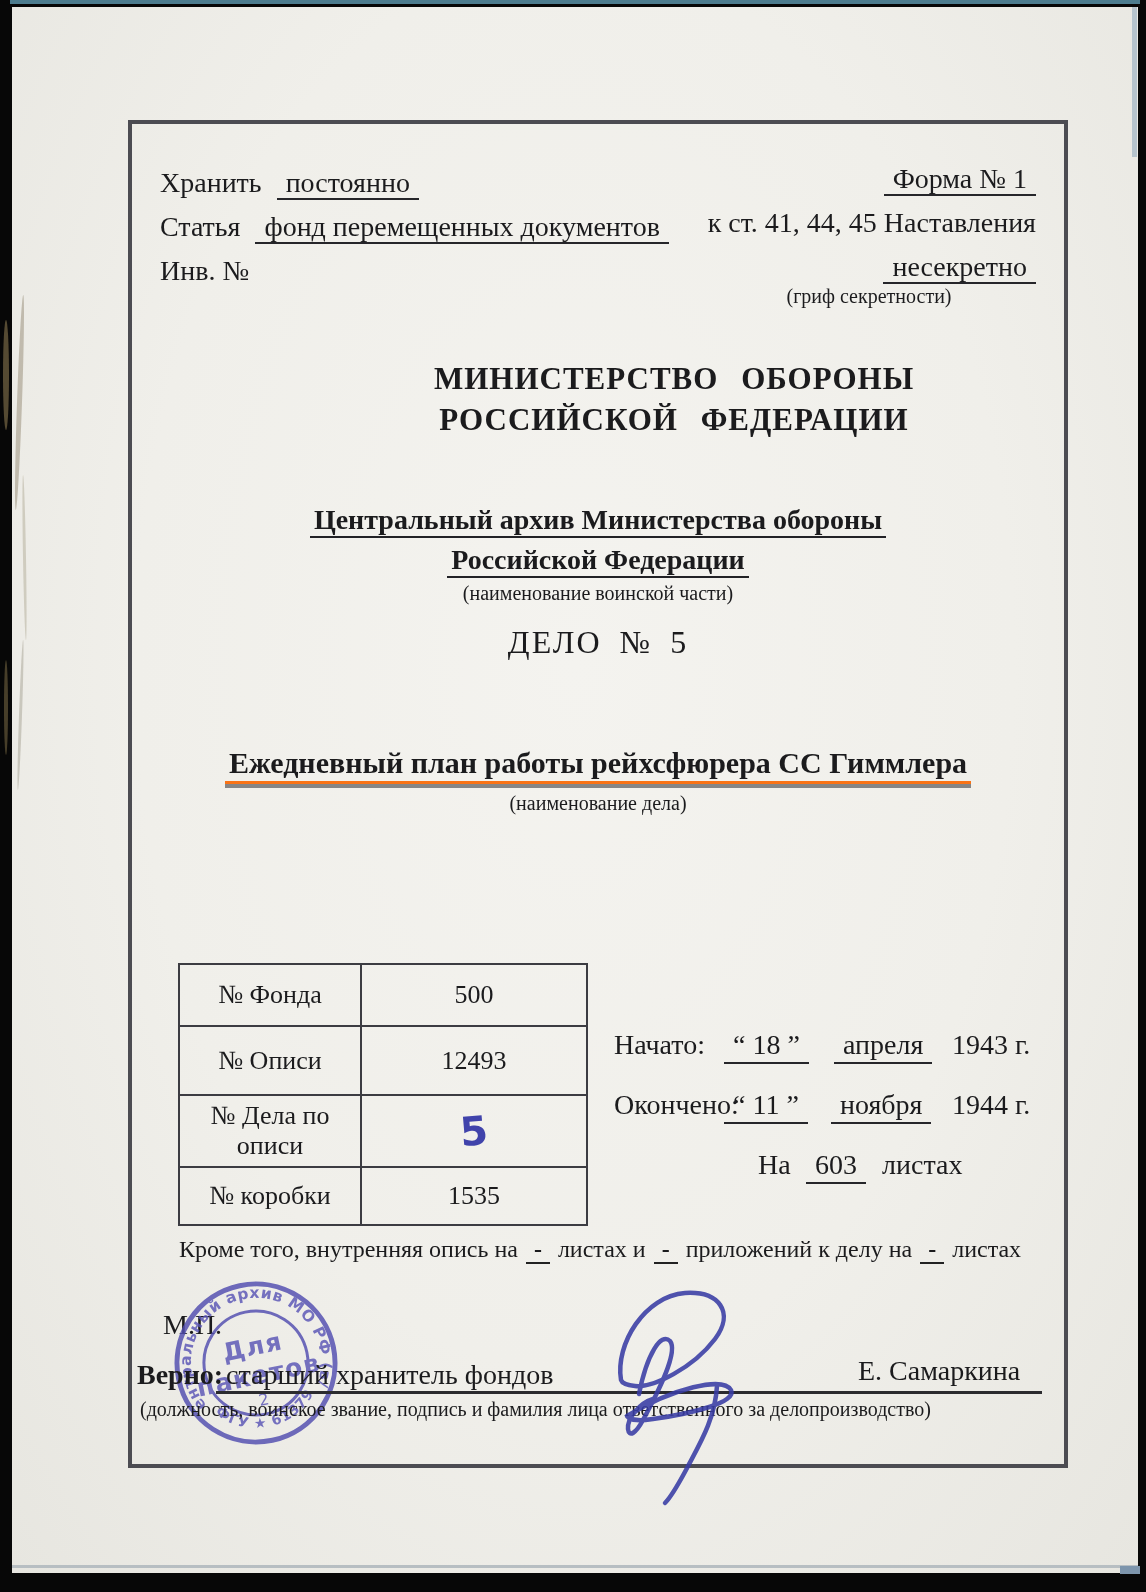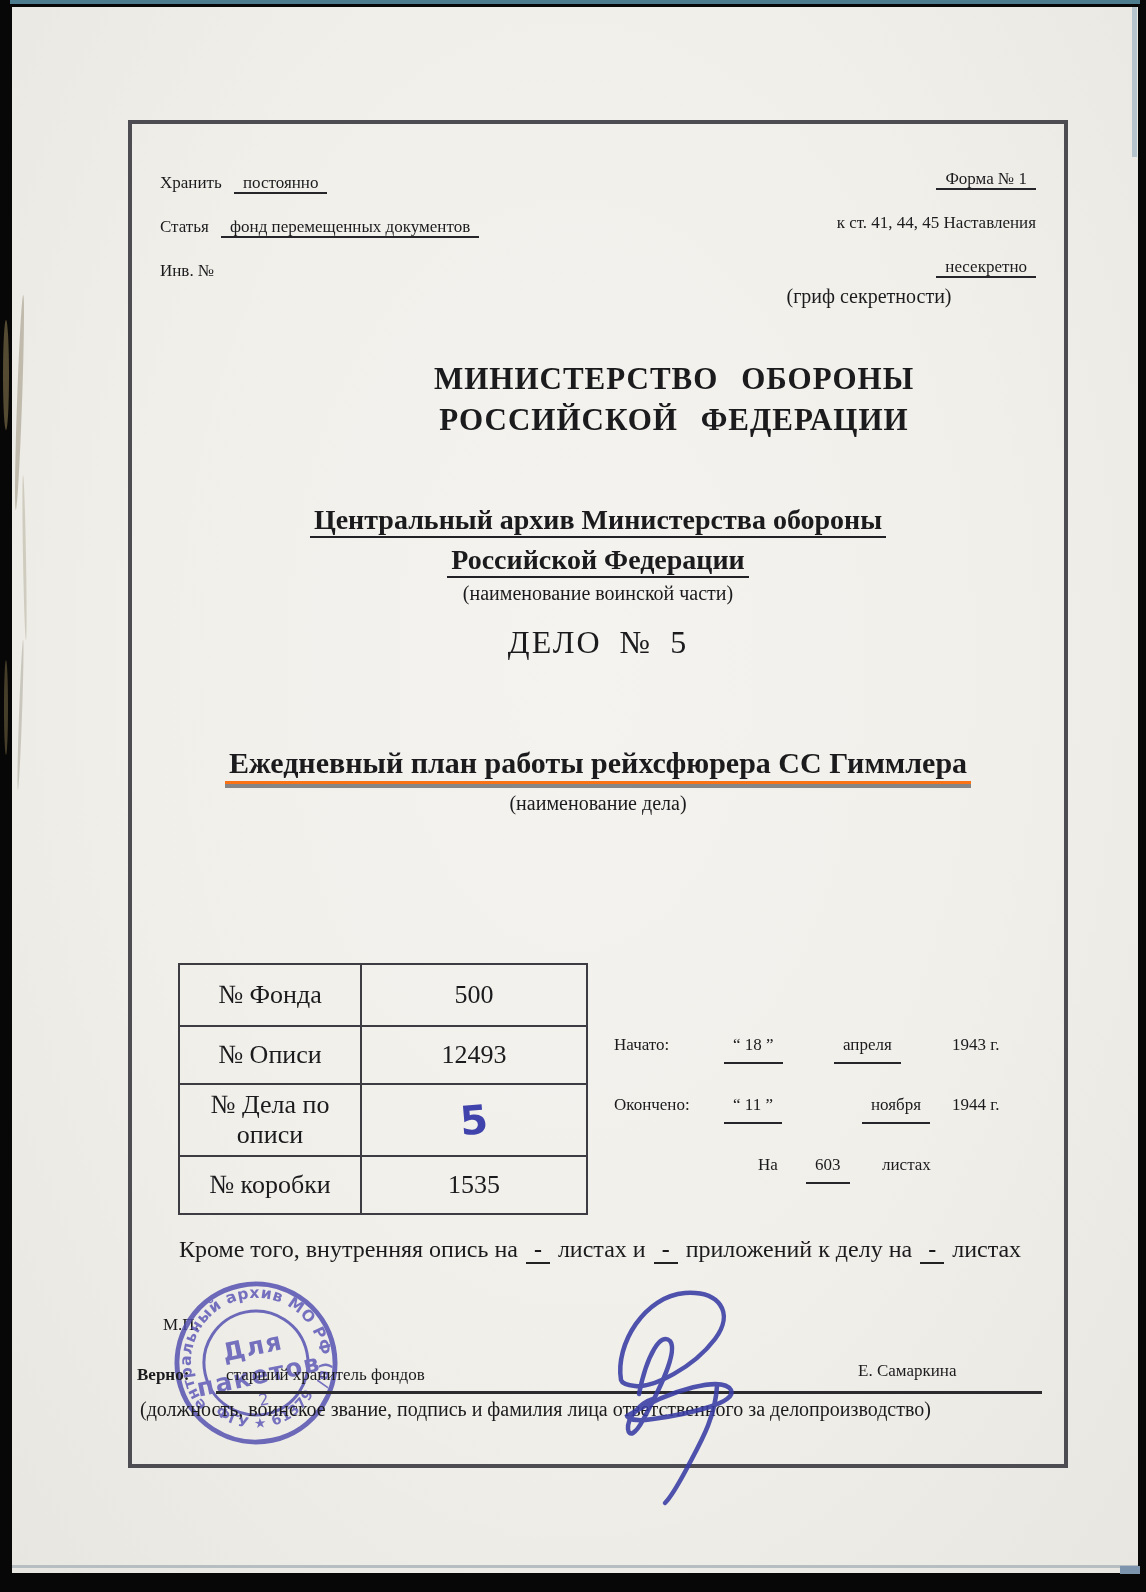--- a/index.html
+++ b/index.html
@@ -15,41 +15,41 @@
   .edge-right{left:1132px;top:7px;width:5px;height:150px;background:#a9bac7;opacity:.8;}
   .scuff{border-radius:50%;}
   .scuff1{left:17px;top:295px;width:5px;height:215px;background:rgba(120,108,82,.38);transform:rotate(2deg);}
   .scuff2{left:23px;top:475px;width:3px;height:165px;background:rgba(140,128,100,.30);transform:rotate(-1deg);}
   .scuff3{left:19px;top:640px;width:3px;height:150px;background:rgba(120,112,92,.30);transform:rotate(2deg);}
   .scuff4{left:3px;top:320px;width:6px;height:110px;background:rgba(150,130,85,.55);}
   .scuff5{left:4px;top:660px;width:4px;height:95px;background:rgba(150,130,85,.45);}
   
   .frame{left:128px;top:120px;width:932px;height:1340px;border:4px solid #4c4c52;}
   
-  .t27{font-size:17px;line-height:34px;white-space:nowrap;}
+  .t27{font-size:28px;line-height:34px;white-space:nowrap;}
   .t20{font-size:20px;line-height:25px;white-space:nowrap;}
   .ul{border-bottom:2px solid #26262a;padding:0 9px;}
   .bold{font-weight:bold;}
   .ministry{left:128px;top:358px;width:1048px;font-weight:bold;font-size:31px;line-height:41px;
             word-spacing:14px;letter-spacing:1px;text-align:center;margin-left:22px;}
   .archive{left:128px;top:500px;width:940px;text-align:center;font-weight:bold;font-size:28px;line-height:40px;}
   .ul2{border-bottom:2.5px solid #222226;padding:0 4px 1px;}
   .caption{font-weight:normal;font-size:20px;line-height:26px;}
   .delo{left:128px;top:624px;width:940px;text-align:center;font-weight:normal;font-size:32px;
         letter-spacing:2px;word-spacing:8px;}
   .case{left:128px;top:746px;width:940px;text-align:center;}
   .case-name{font-weight:bold;font-size:30px;border-bottom:3px solid #f97316;
              box-shadow:0 4px 0 rgba(45,45,50,.55);padding:0 4px 2px;}
   .case-cap{margin-top:10px;}
   
   table.doc{position:absolute;left:178px;top:963px;border-collapse:collapse;font-size:26px;color:#1b1b1d;}
   table.doc td{border:2.5px solid #3c3c42;text-align:center;vertical-align:middle;padding:0 6px;}
   td.lab{width:168px;line-height:30px;font-family:Liberation Serif, serif;}
   td.val{width:212px;}
-  tr.r1{height:62px;} tr.r2{height:58px;} tr.r3{height:72px;} tr.r4{height:58px;}
+  tr.r1{height:62px;} tr.r2{height:69px;} tr.r3{height:72px;} tr.r4{height:58px;}
   .hand5{font-family:"DejaVu Sans",sans-serif;color:#4043ab;font-size:40px;font-weight:bold;
          display:inline-block;transform:rotate(-5deg);}
   
   .blank{border-bottom:2px solid #222;padding:0 8px;font-weight:bold;}
   .note{left:150px;top:1236px;width:900px;text-align:center;font-size:24px;white-space:nowrap;}
   .note span{margin:0 4px;}
   
   .sign-line{left:216px;top:1391px;width:826px;height:3px;background:#2b2b2e;}
   .certify-cap{left:140px;top:1398px;width:912px;text-align:left;font-size:20px;white-space:nowrap;}
   .stamp-svg{left:155px;top:1262px;transform:rotate(-12deg);opacity:.82;}
@@ -131,21 +131,21 @@
   </tbody>
     </table>
 
   <span class="abs t27" style="left:614px;top:1028px;">Начато:</span>
   <span class="abs t27 ul" style="left:724px;top:1028px;">“ 18 ”</span>
   <span class="abs t27 ul" style="left:834px;top:1028px;">апреля</span>
   <span class="abs t27" style="left:952px;top:1028px;">1943 г.</span>
 
   <span class="abs t27" style="left:598px;top:1088px;margin-left:16px;">Окончено:</span>
   <span class="abs t27 ul" style="left:724px;top:1088px;">“ 11 ”</span>
-  <span class="abs t27 ul" style="left:862px;top:1088px;">ноября</span>
+  <span class="abs t27 ul" style="left:831px;top:1088px;">ноября</span>
   <span class="abs t27" style="left:952px;top:1088px;">1944 г.</span>
 
   <span class="abs t27" style="left:758px;top:1148px;">На</span>
   <span class="abs t27 ul" style="left:806px;top:1148px;">603</span>
   <span class="abs t27" style="left:882px;top:1148px;">листах</span>
 
   <div class="abs note">
     <span>Кроме того, внутренняя опись на</span><span class="blank">-</span><span>листах и</span><span class="blank">-</span><span>приложений к делу на</span><span class="blank">-</span><span>листах</span>
   </div>
 

